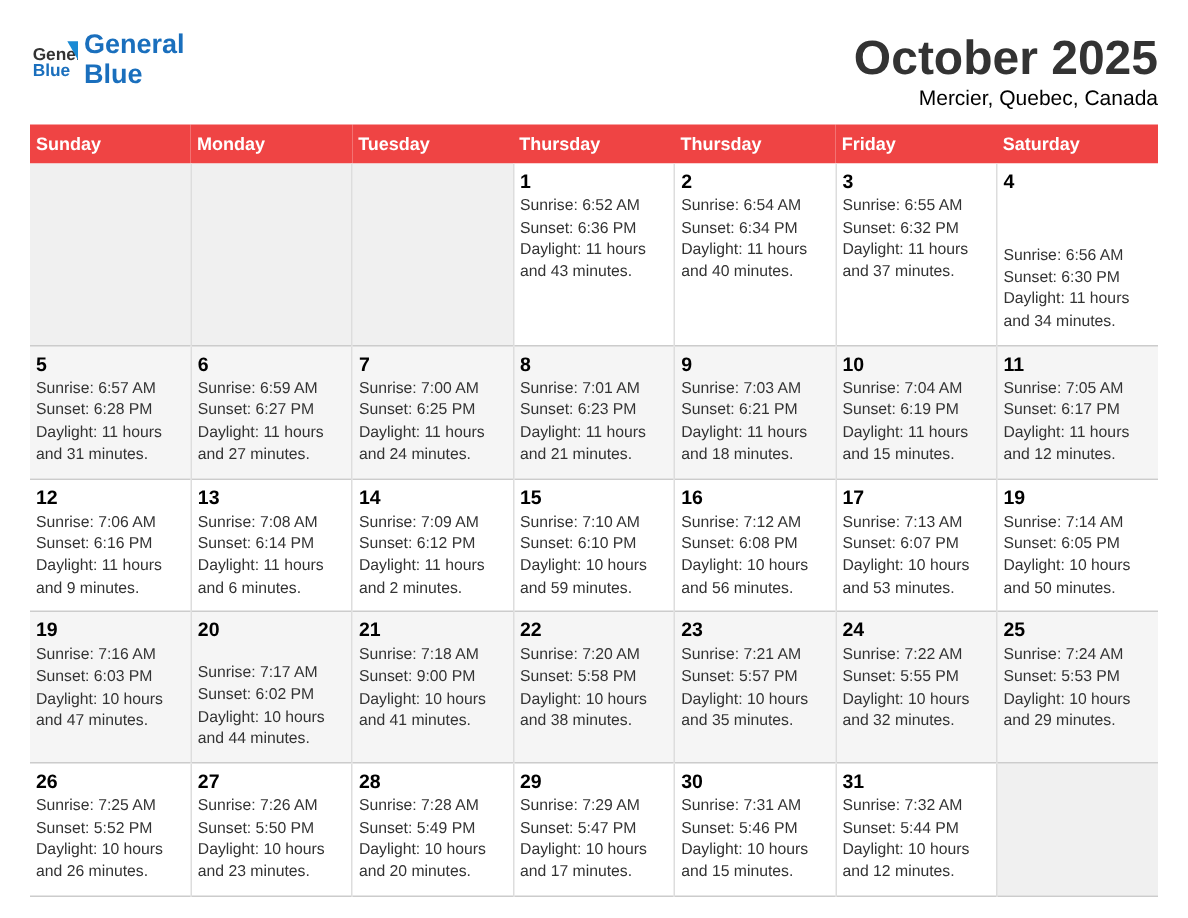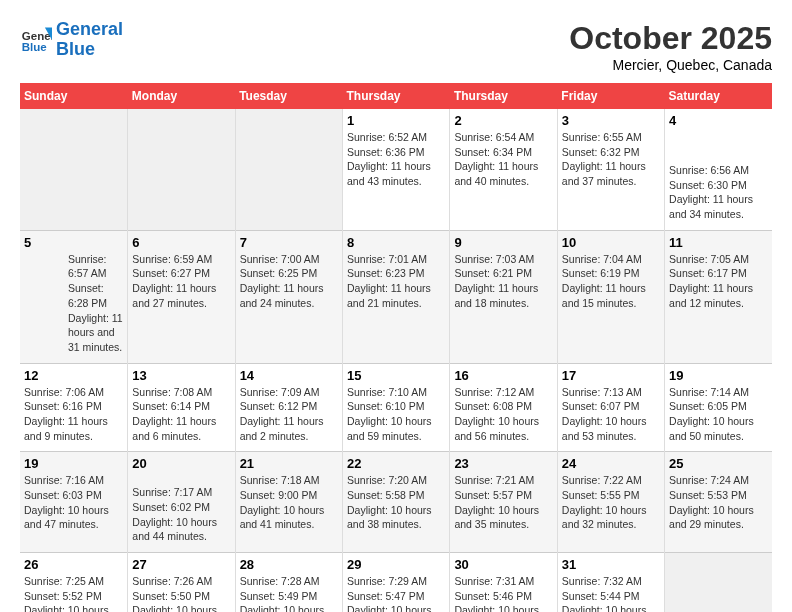--- a/index.html
+++ b/index.html
@@ -146,21 +146,21 @@
         <td>
           <span class="day-num">4</span>
           <div class="day-info" style="white-space: pre-line; margin-top: 35px;">Sunrise: 6:56 AM
 Sunset: 6:30 PM
 Daylight: 11 hours and 34 minutes.</div>
         </td>
       </tr>
       <tr>
         <td>
           <span class="day-num">5</span>
-          <div class="day-info" style="white-space: pre-line; margin-left: 44px;">Sunrise: 6:57 AM
+          <div class="day-info" style="white-space: pre-line;">Sunrise: 6:57 AM
 Sunset: 6:28 PM
 Daylight: 11 hours and 31 minutes.</div>
         </td>
         <td>
           <span class="day-num">6</span>
           <div class="day-info" style="white-space: pre-line;">Sunrise: 6:59 AM
 Sunset: 6:27 PM
 Daylight: 11 hours and 27 minutes.</div>
         </td>
         <td>

